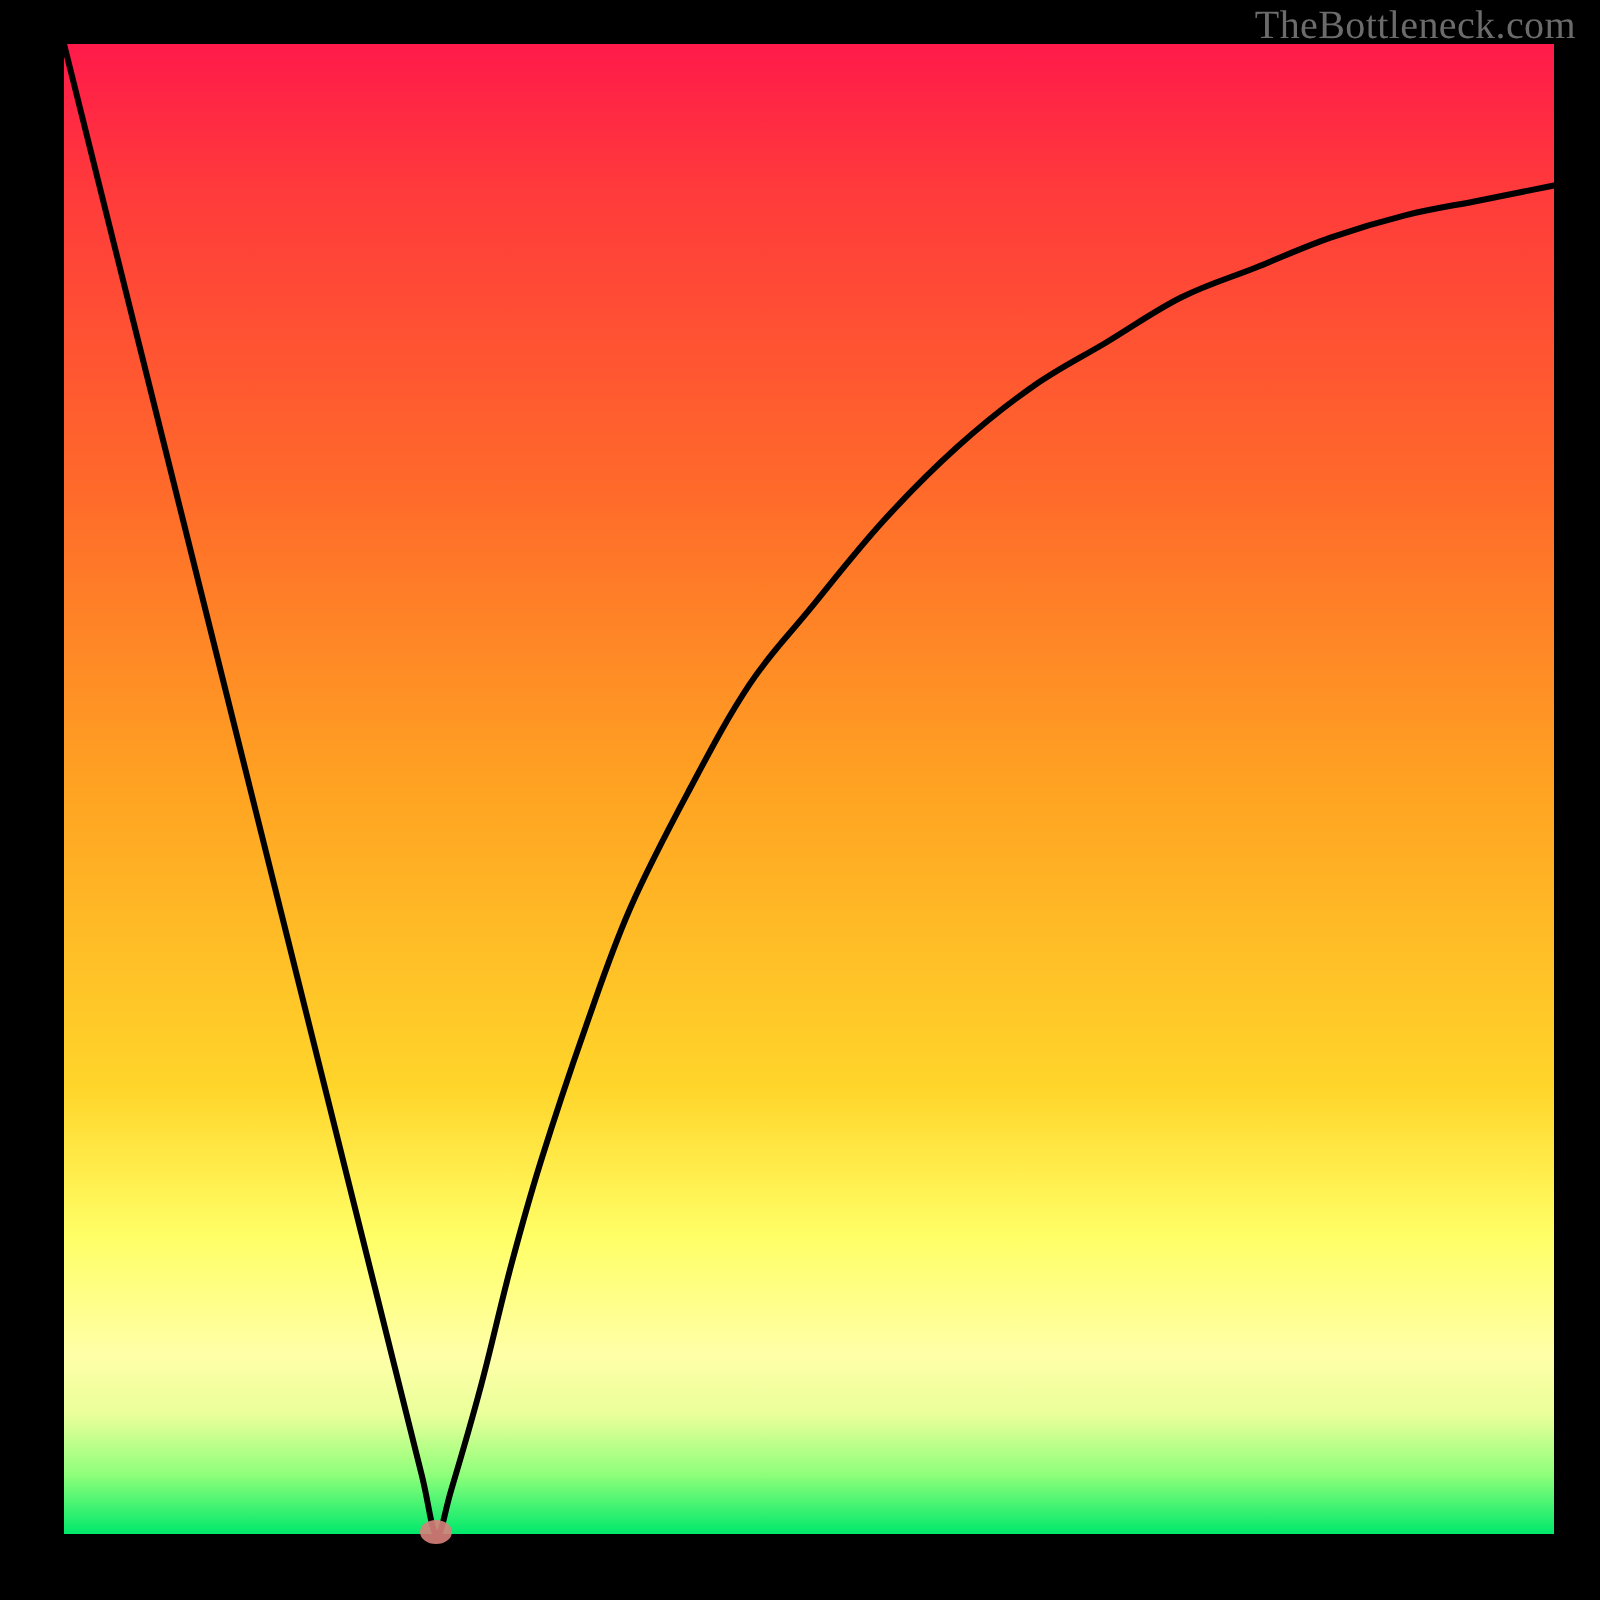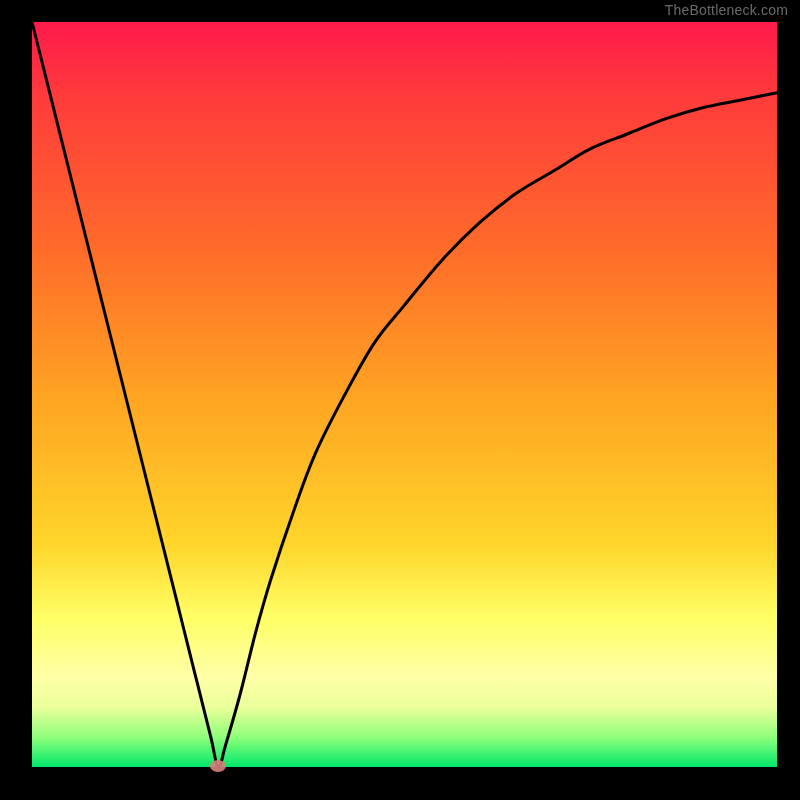--- a/index.html
+++ b/index.html
@@ -52,22 +52,22 @@
     width: 16px;
     height: 12px;
     border-radius: 50%;
     background: #d8817b;
     opacity: 0.9;
   }
   .watermark {
     position: absolute;
     top: 2px;
     right: 12px;
-    font-family: Liberation Sans, sans-serif;
-    font-size: 14px;
+    font-family: Liberation Serif, serif;
+    font-size: 20px;
     color: #6b6b6b;
     letter-spacing: 0.2px;
     user-select: none;
   }
 </style>
 </head>
 <body>
 
 <div class="frame">
   <div class="plot-area">

